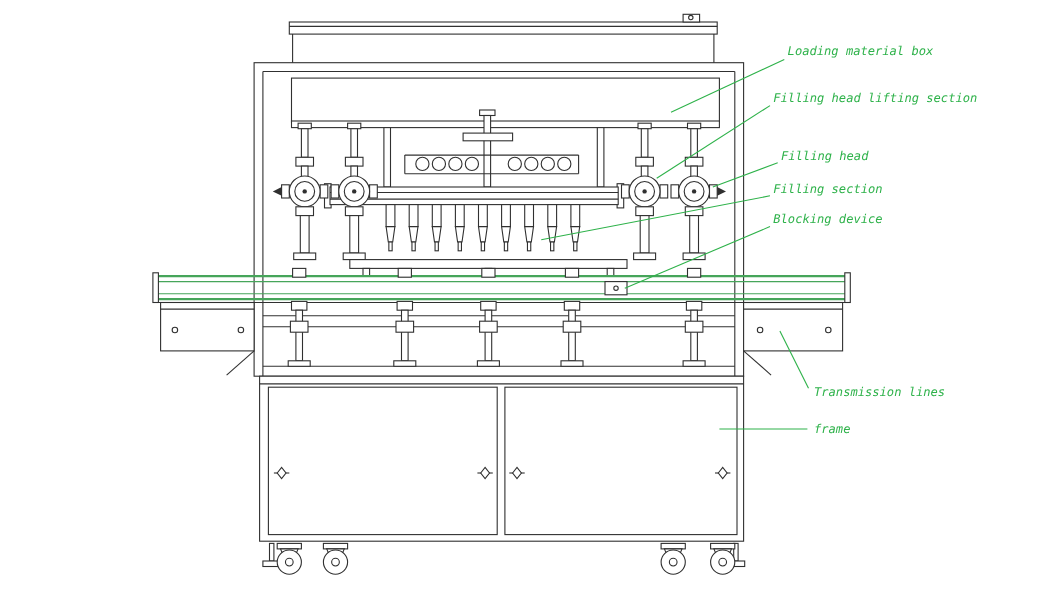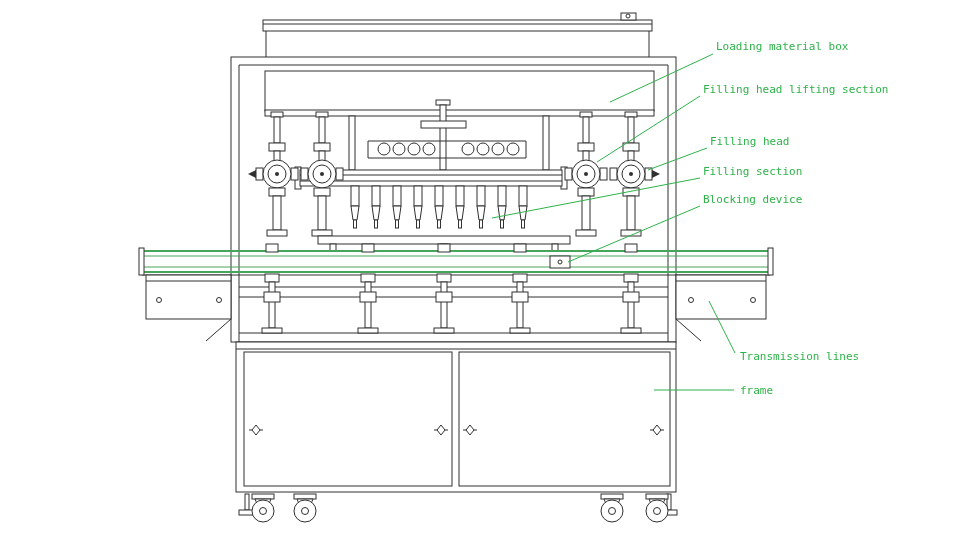--- a/index.html
+++ b/index.html
@@ -2,20 +2,21 @@
 <html><head>
 <meta charset="utf-8">
 <style>
   html,body{margin:0;padding:0;background:#ffffff;}
   .canvas{
     position:relative;
     width:963px;height:560px;
     background:#ffffff;
     font-family:"DejaVu Sans Mono","Liberation Mono",monospace;
     overflow:hidden;
+    font-style:italic;
   }
   svg{position:absolute;left:0;top:0;}
   .ln{fill:none;stroke:#303030;stroke-width:1;}
   .fw{fill:#ffffff;stroke:#303030;stroke-width:1;}
   .fd{fill:#303030;stroke:none;}
   .belt{stroke:#46a55a;fill:none;}
   .belt2{stroke:#46a55a;stroke-width:2;fill:none;}
   .leader{stroke:#2eb24a;stroke-width:1;fill:none;}
   text.anno{
     fill:#2eb24a;

